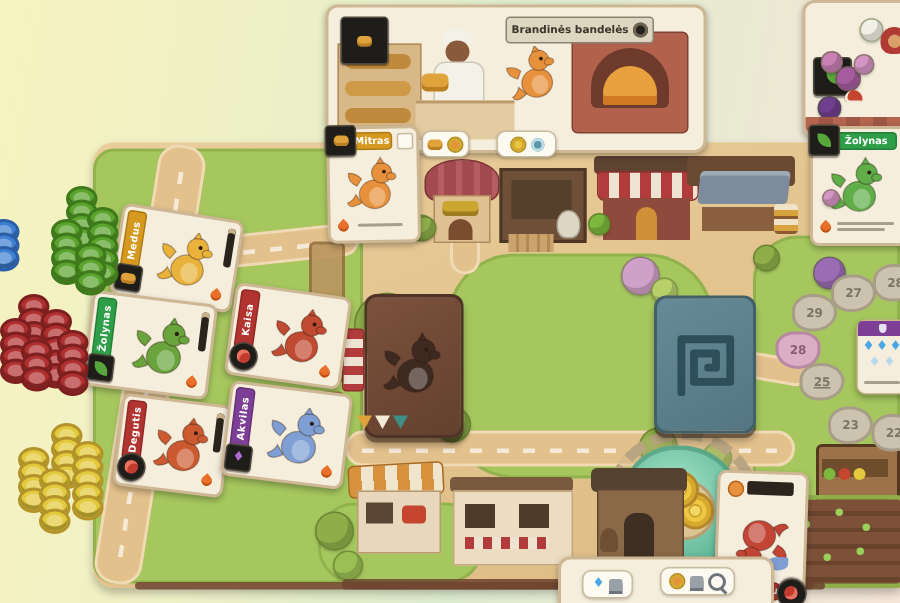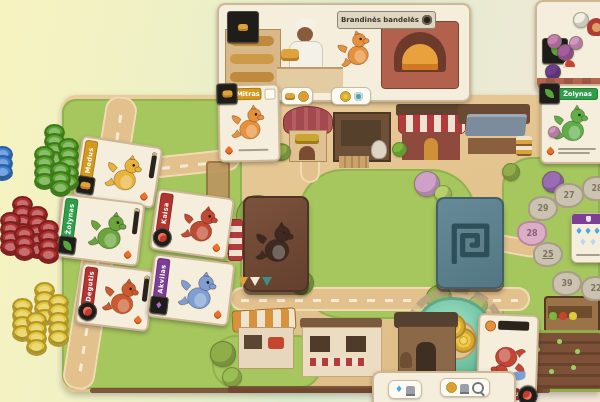--- a/index.html
+++ b/index.html
@@ -264,21 +264,21 @@
       <div class="stone" style="left: 528px; top: 196px;">
         <span>29</span>
       </div>
       <div class="stone heart" style="left: 517px; top: 221px;">
         <span>28</span>
       </div>
       <div class="stone" style="left: 533px; top: 242px; text-decoration: underline;">
         <span>25</span>
       </div>
       <div class="stone" style="left: 552px; top: 271px;">
-        <span>39</span>
+        <span>23</span>
       </div>
       <div class="stone" style="left: 581px; top: 276px;">
         <span>22</span>
       </div>
     </div>
   <div class="card" style="left:571px;top:213px;width:32px;height:48px;border-width:1px;">
     <div class="abs" style="left:0;right:0;top:0;height:10px;background:#7d3f96;border-radius:3px 3px 0 0;display:flex;align-items:center;justify-content:center;">
       <div style="width:5px;height:6px;background:#e8e2f2;border-radius:1px 1px 50% 50%;"></div>
     </div>
     <div class="abs gem" style="left:3px;top:13px;color:#4aa8e8;"></div>

